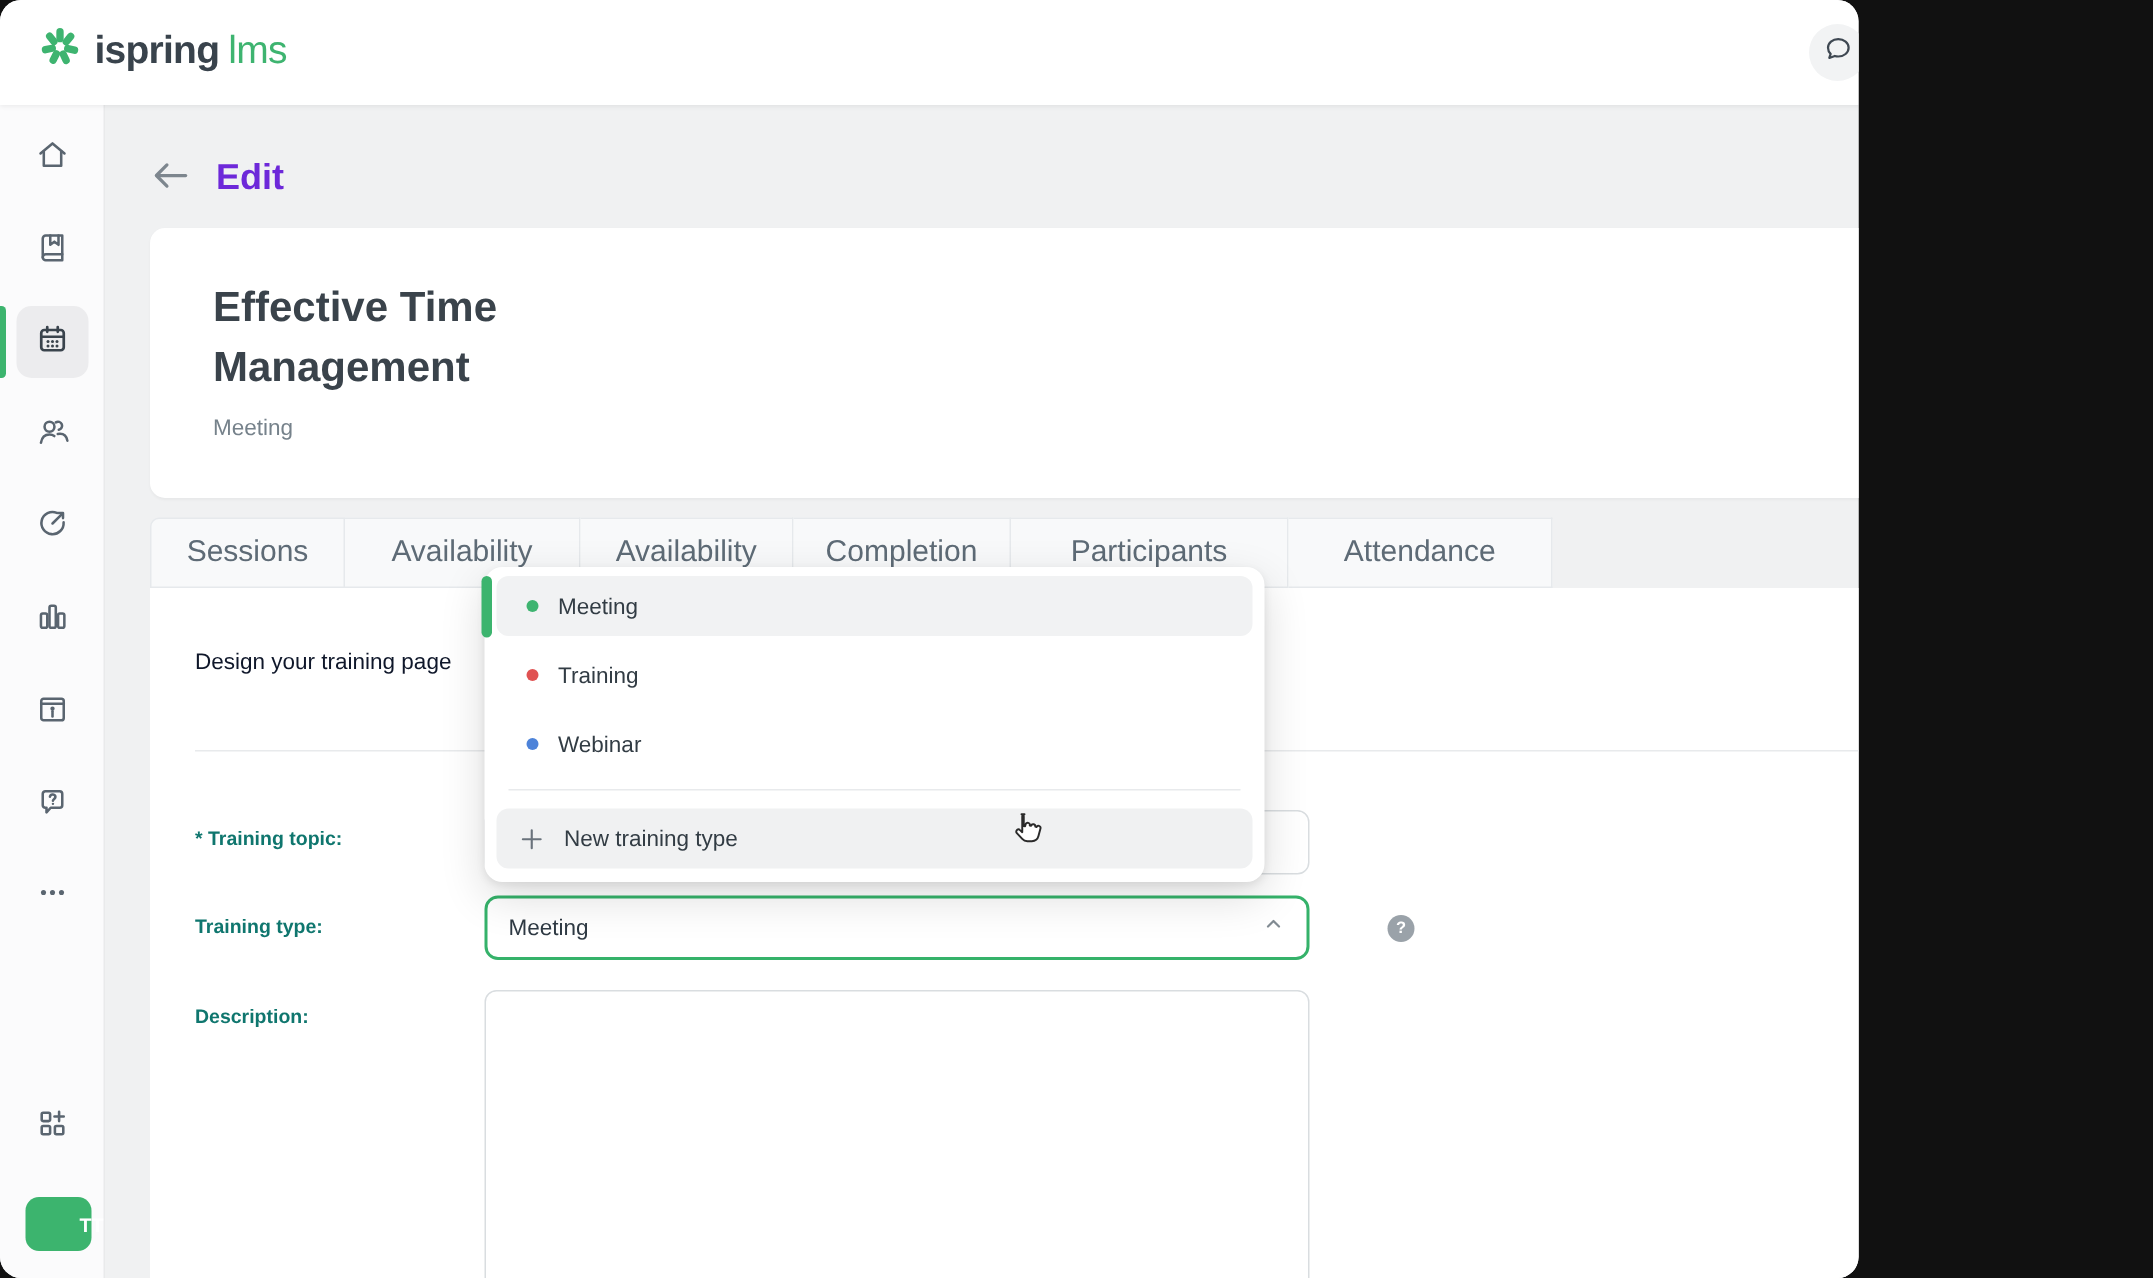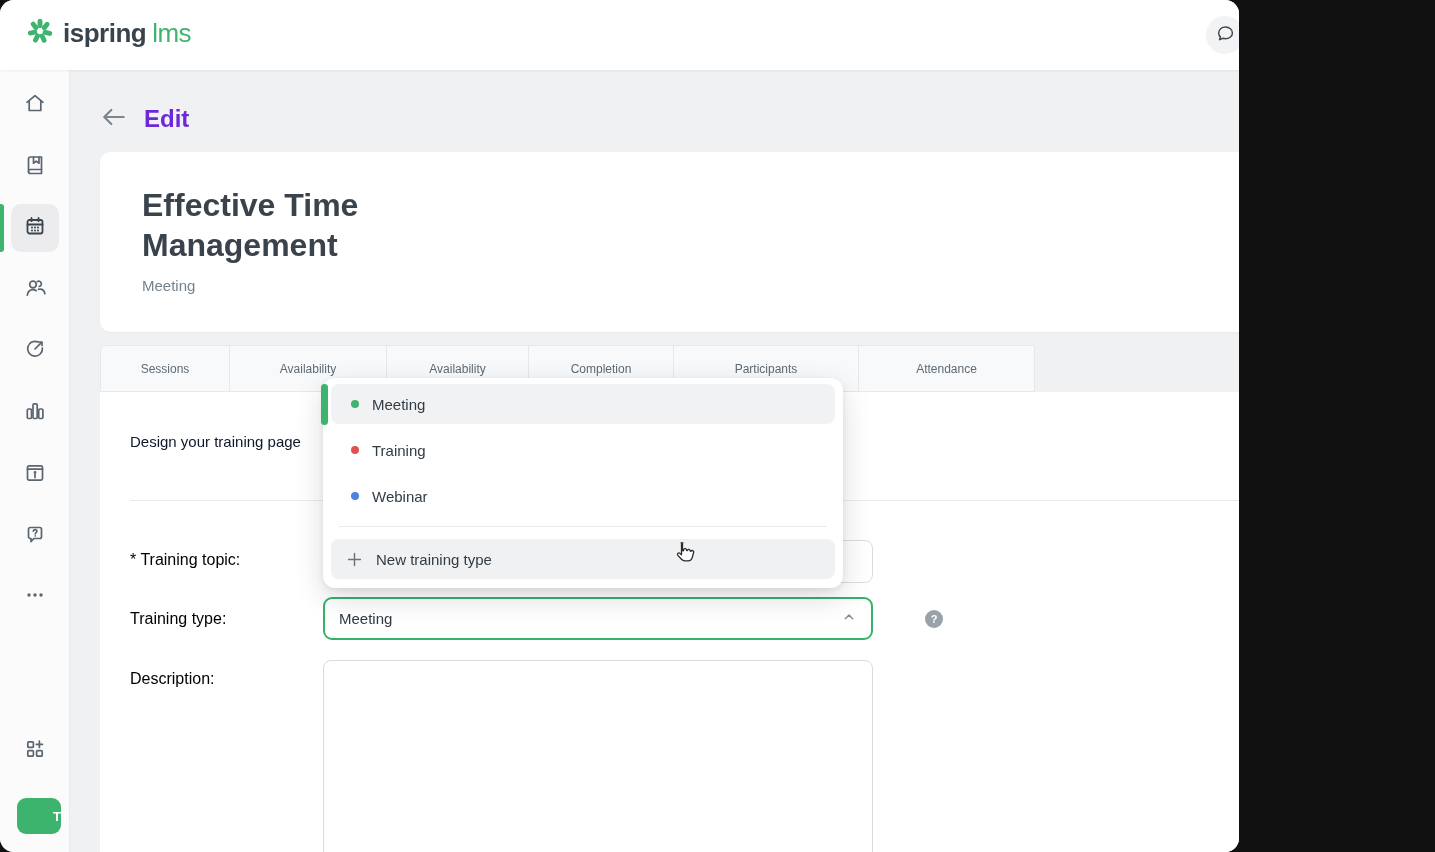--- a/index.html
+++ b/index.html
@@ -21,37 +21,37 @@
   .side-item.active { background:#ececee; }
   .active-bar { position:absolute; left:0; width:4px; height:48px; background:#3cb46e; border-radius:0 3px 3px 0; }
   .tt-avatar { position:absolute; left:17px; width:36px; height:36px; border-radius:9px; background:#3cb46e; color:#fff; font-size:13px; font-weight:700; display:flex; align-items:center; justify-content:center; cursor:pointer;padding-left:44px; }
 
   
   .main { position:absolute; left:70px; top:70px; width:1365px; height:782px; background:#f0f1f2; overflow:hidden; }
   .back-btn { position:absolute; left:31px; top:36px; width:28px; height:24px; cursor:pointer; }
   .page-title { position:absolute; left:74px; top:35px; font-size:24px; font-weight:700; color:#6d28d9; }
 
   .card { position:absolute; left:30px; top:82px; width:1280px; height:180px; background:#fff; border-radius:10px; box-shadow:0 1px 2px rgba(0,0,0,.04); }
-  .card-title { position:absolute; left:42px; top:33px; width:330px; font-size:32px; line-height:40px; font-weight:700; color:#3a434b; }
+  .card-title { position:absolute; left:42px; top:33px; width:330px; font-size:28px; line-height:40px; font-weight:700; color:#3a434b; }
   .card-subtitle { position:absolute; left:42px; top:125px; font-size:15px; color:#76828b; }
   .more-btn { position:absolute; right:22px; top:66px; width:45px; height:44px; border-radius:12px; background:#f1f2f3; display:flex; align-items:center; justify-content:center; gap:3px; cursor:pointer; }
   .more-btn i { width:5px; height:5px; border-radius:50%; background:#39434c; }
 
   
   .tabbar { position:absolute; left:30px; top:275px; height:47px; display:flex; z-index:2; }
-  .tab { height:47px; display:flex; align-items:center; justify-content:center; font-size:12px; color:#5e6b76; background:#f8f9fa; border:1px solid #e6e9ec; border-left:none; cursor:pointer; }
+  .tab { height:47px; display:flex; align-items:center; justify-content:center; font-size:20px; color:#5e6b76; background:#f8f9fa; border:1px solid #e6e9ec; border-left:none; cursor:pointer; }
   .tab:first-child { border-left:1px solid #e6e9ec; border-radius:6px 0 0 0; }
   .tab.active { background:#ffffff; border-top:3px solid #3cb46e; border-bottom:none; color:#2f3a44; font-weight:700; height:48px; }
 
   .panel { position:absolute; left:30px; top:322px; width:1280px; height:460px; background:#fff; border-radius:0 6px 0 0; }
   .design-hint { position:absolute; left:60px; top:363px; font-size:15px; color:#0f172a; }
   .save-btn { position:absolute; left:1196px; top:355px; width:112px; height:40px; background:#3cb46e; border:none; border-radius:8px; color:#fff; font-size:15px; font-weight:700; cursor:pointer; font-family:Liberation Serif, serif; }
   .divider { position:absolute; left:60px; top:430px; width:1248px; height:1px; background:#e8eaec; }
 
-  .form-label { position:absolute; left:60px; font-size:16px; color:#000000; }
+  .form-label { position:absolute; left:60px; font-size:13px; color:#0f766e;font-weight:bold; }
   .text-input { position:absolute; left:253px; top:470px; width:550px; height:43px; border:1px solid #d9dde0; border-radius:8px; background:#fff; font-family:inherit; font-size:15px; padding:0 14px; color:#2f3a44; }
   .select-box { position:absolute; left:253px; top:527px; width:550px; height:43px; border:2px solid #35b26a; border-radius:9px; background:#fff; display:flex; align-items:center; padding:0 14px; cursor:pointer; }
   .select-value { font-size:15px; color:#2f3a44; flex:1; }
   .help-circle { position:absolute; left:855px; top:540px; width:18px; height:18px; border-radius:50%; background:#9aa2a9; color:#fff; font-size:11px; font-weight:700; display:flex; align-items:center; justify-content:center; cursor:pointer; }
   .textarea { position:absolute; left:253px; top:590px; width:550px; height:200px; border:1px solid #d9dde0; border-radius:8px; background:#fff; resize:none; font-family:inherit; font-size:15px; padding:10px 14px; color:#2f3a44; }
 
   
   .dropdown { position:absolute; left:253px; top:308px; width:520px; height:210px; background:#fff; border-radius:12px; box-shadow:0 10px 30px rgba(0,0,0,.14), 0 2px 6px rgba(0,0,0,.08); z-index:10; padding:6px 8px; }
   .dd-indicator { position:absolute; left:-2px; top:6px; width:7px; height:41px; border-radius:4px; background:#3cb46e; }
   .dd-item { height:40px; margin-bottom:6px; border-radius:8px; display:flex; align-items:center; padding:0 20px; font-size:15px; color:#323c44; cursor:pointer; }

